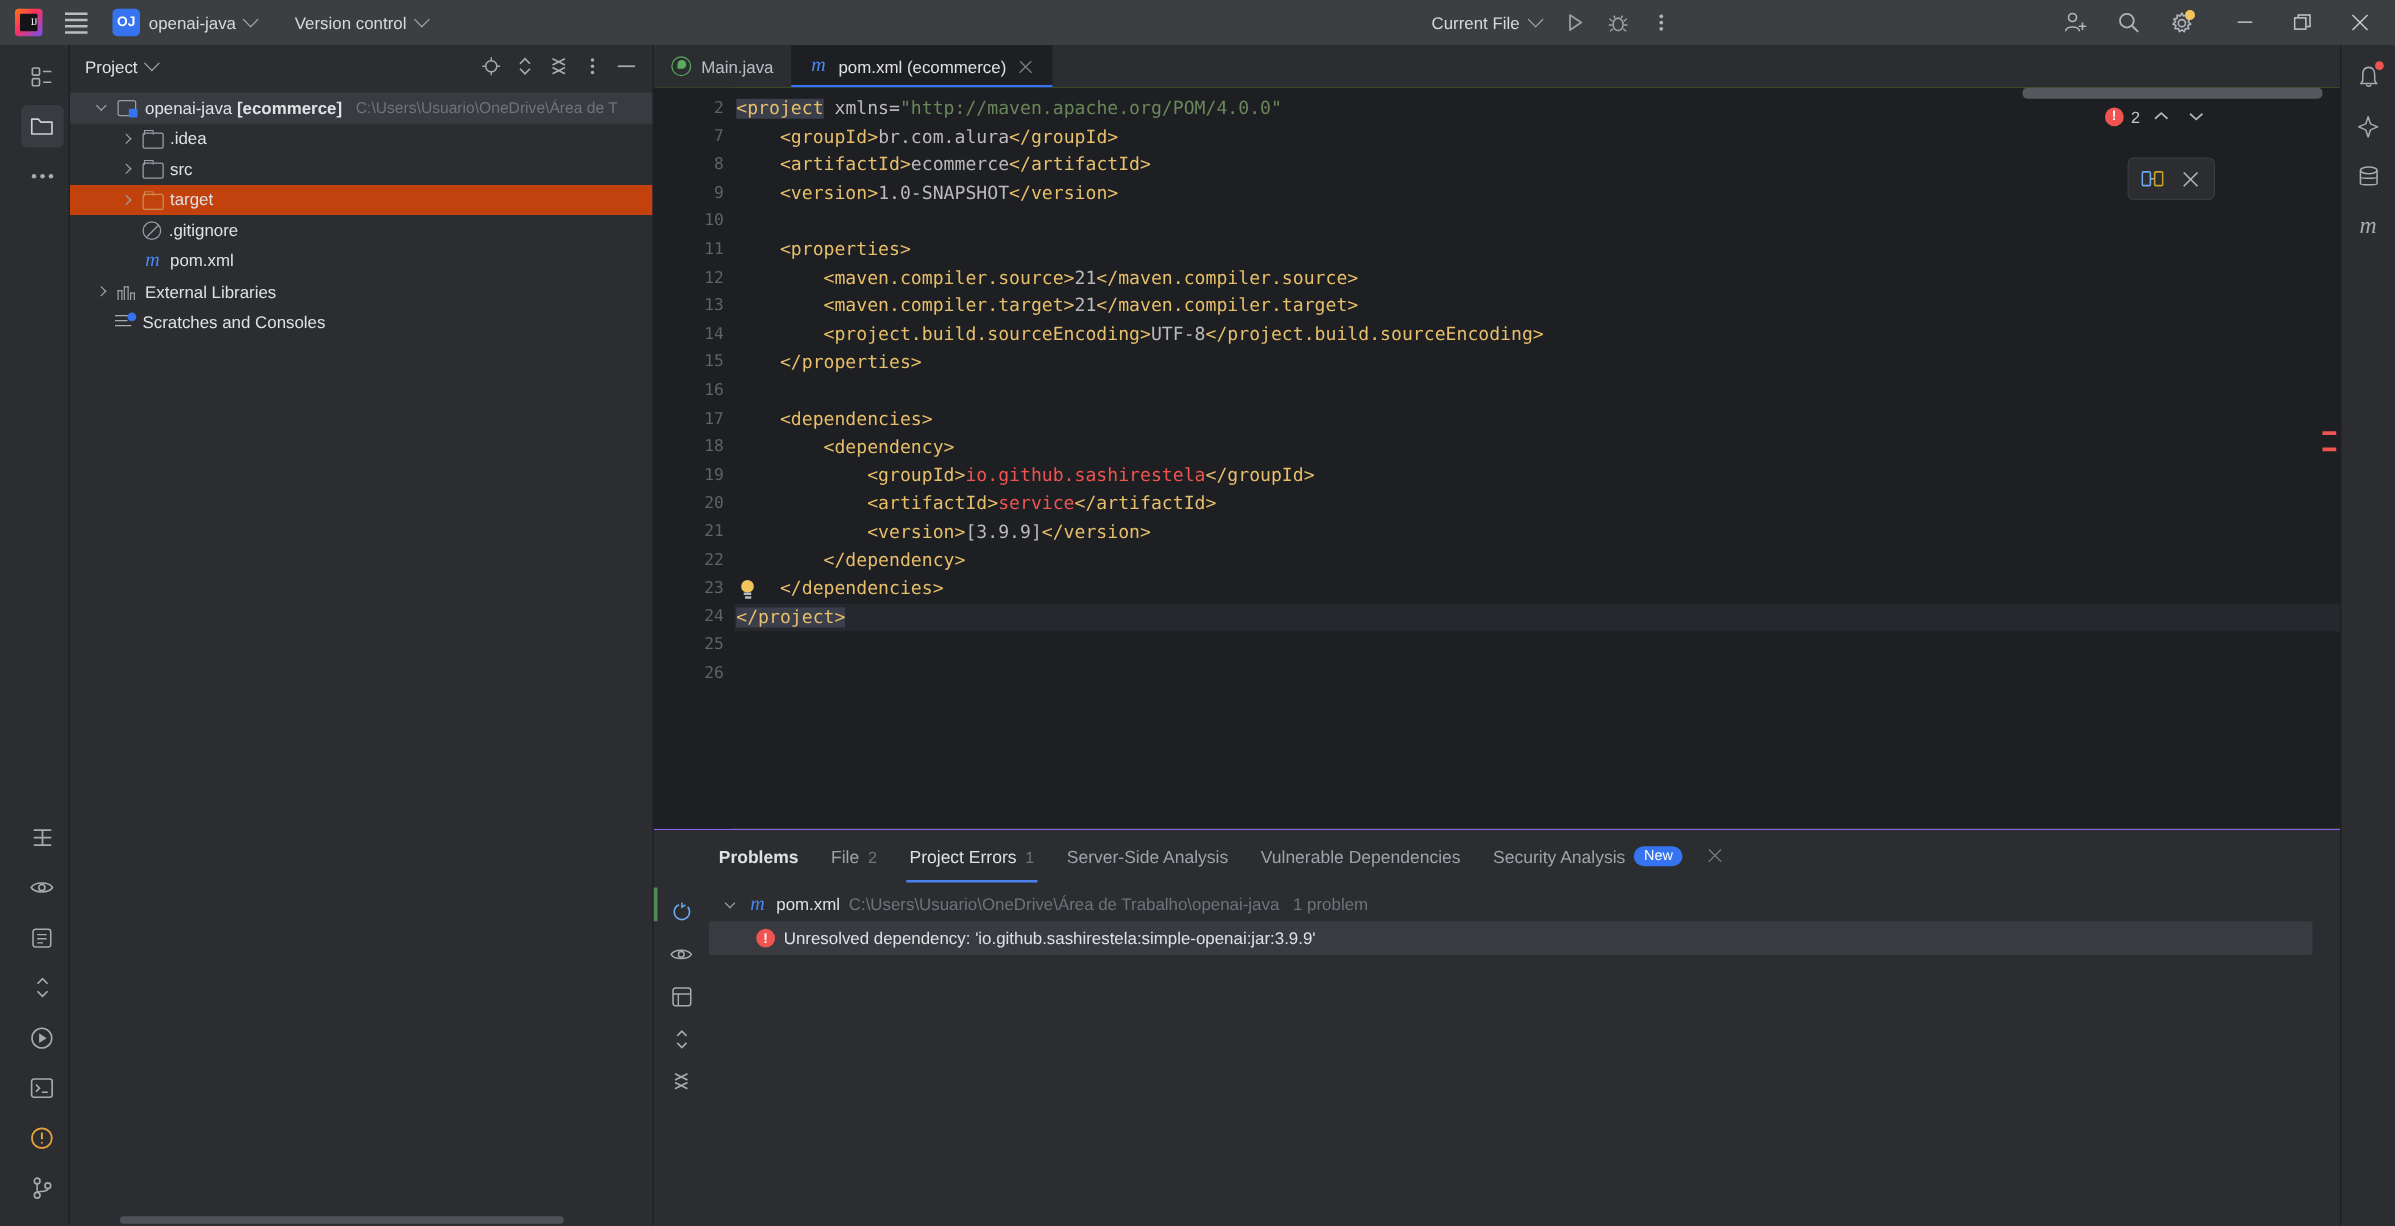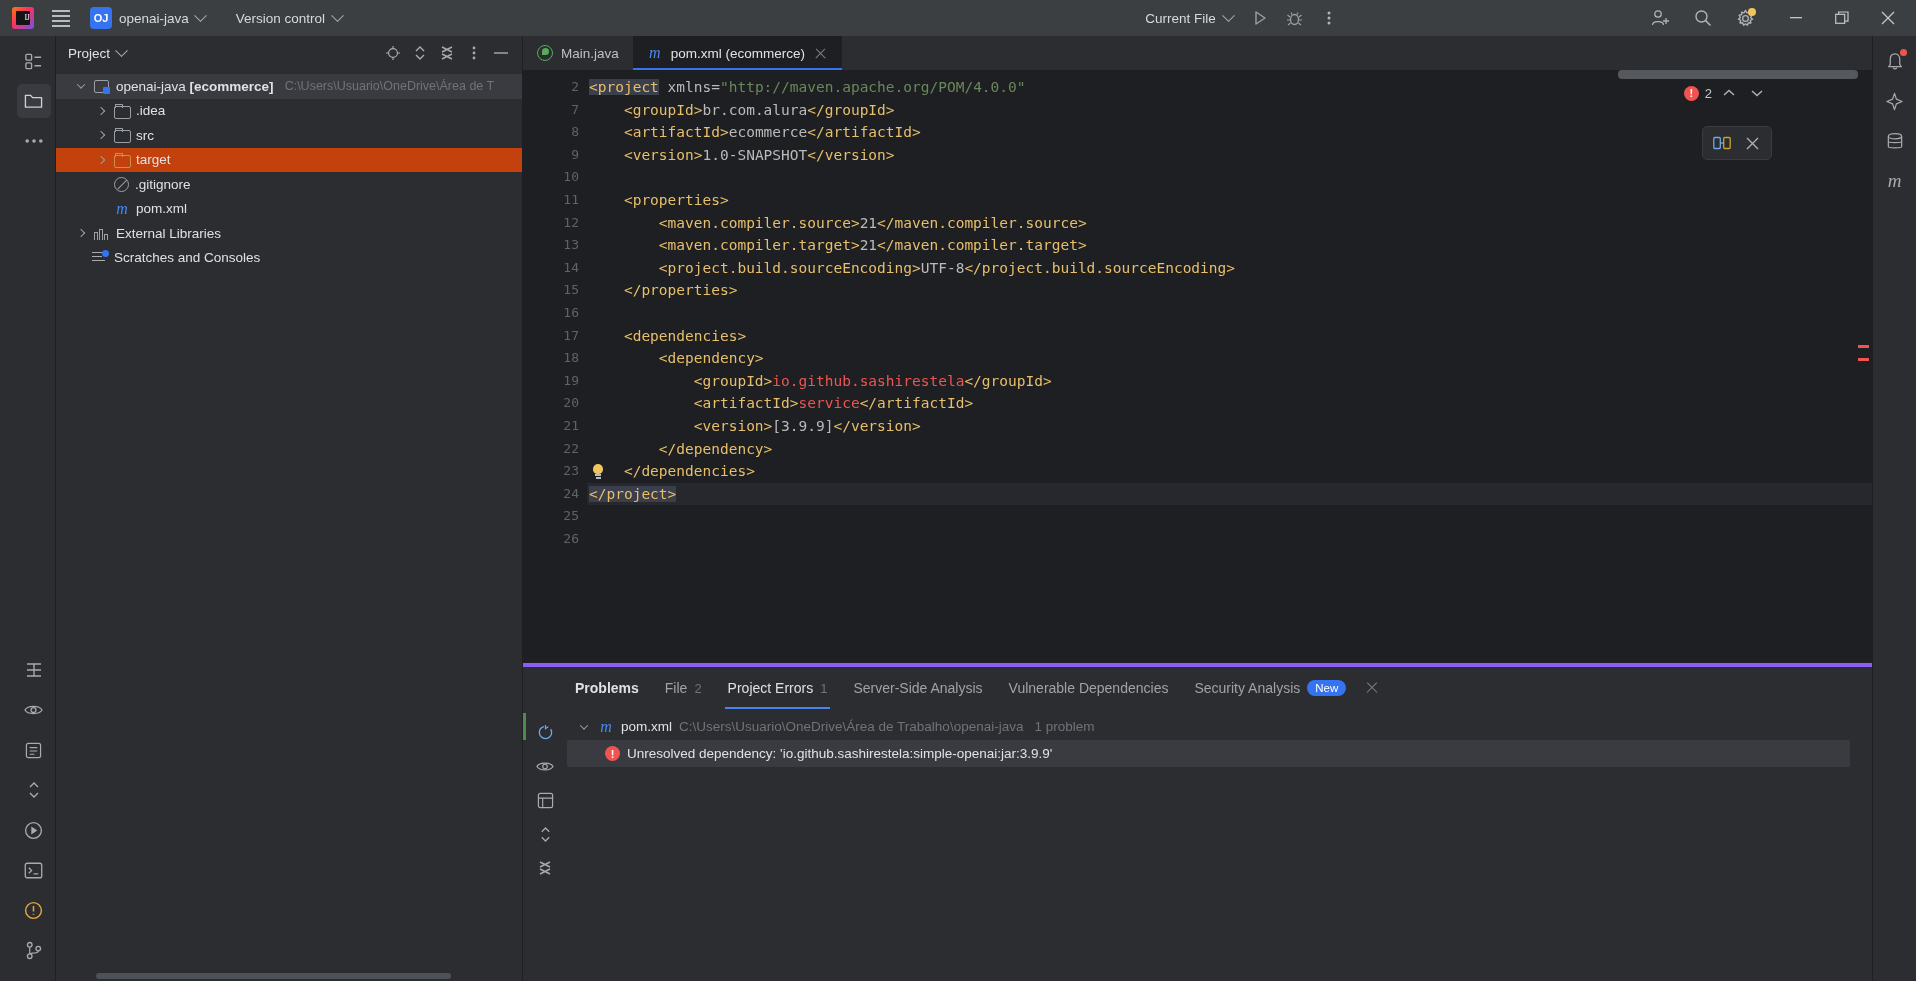--- a/index.html
+++ b/index.html
@@ -179,21 +179,21 @@
             border-radius: 4px; cursor: pointer; color: #a7abb0; }
 
   .err-badge { position: absolute; right: 104px; top: 12px; display: flex; align-items: center; gap: 6px;
                font-size: 13px; color: #c6c9ce; }
   .err-dot { width: 15px; height: 15px; border-radius: 50%; background: #f05450; color: #fff;
              font-size: 11px; font-weight: bold; display: flex; align-items: center; justify-content: center; }
   .caret-up, .caret-dn { width: 22px; height: 22px; display:flex; align-items:center; justify-content:center;
                          cursor: pointer; }
 
   
-  .problems { height: 318px; min-height: 318px; background: #2b2d30; border-top: 4px solid #8b5cf6;
+  .problems { height: 318px; min-height: 318px; background: #2b2d30; border-top: 1px solid #8b5cf6;
               display: flex; flex-direction: column; }
   .prob-tabs { height: 42px; display: flex; align-items: center; padding-left: 52px; gap: 0; }
   .ptab { display: flex; align-items: center; gap: 7px; height: 42px; padding: 0 13px;
           font-size: 14px; color: #9fa3a9; cursor: pointer; position: relative; }
   .ptab.title { color: #dfe1e5; font-weight: bold; padding-left: 0; cursor: default; }
   .ptab.on { color: #dfe1e5; }
   .ptab.on::after { content:""; position:absolute; left:10px; right:10px; bottom:0; height:2px; background:#4a82f0; }
   .ptab .cnt { color: #6f737a; font-size: 13px; }
   .badge-new { background: #3573f0; color: #fff; font-size: 11.5px; padding: 2px 8px; border-radius: 9px; }
   .ptab-close { width: 18px; height: 18px; position: relative; opacity: .6; margin-left: 4px; cursor: pointer; }

